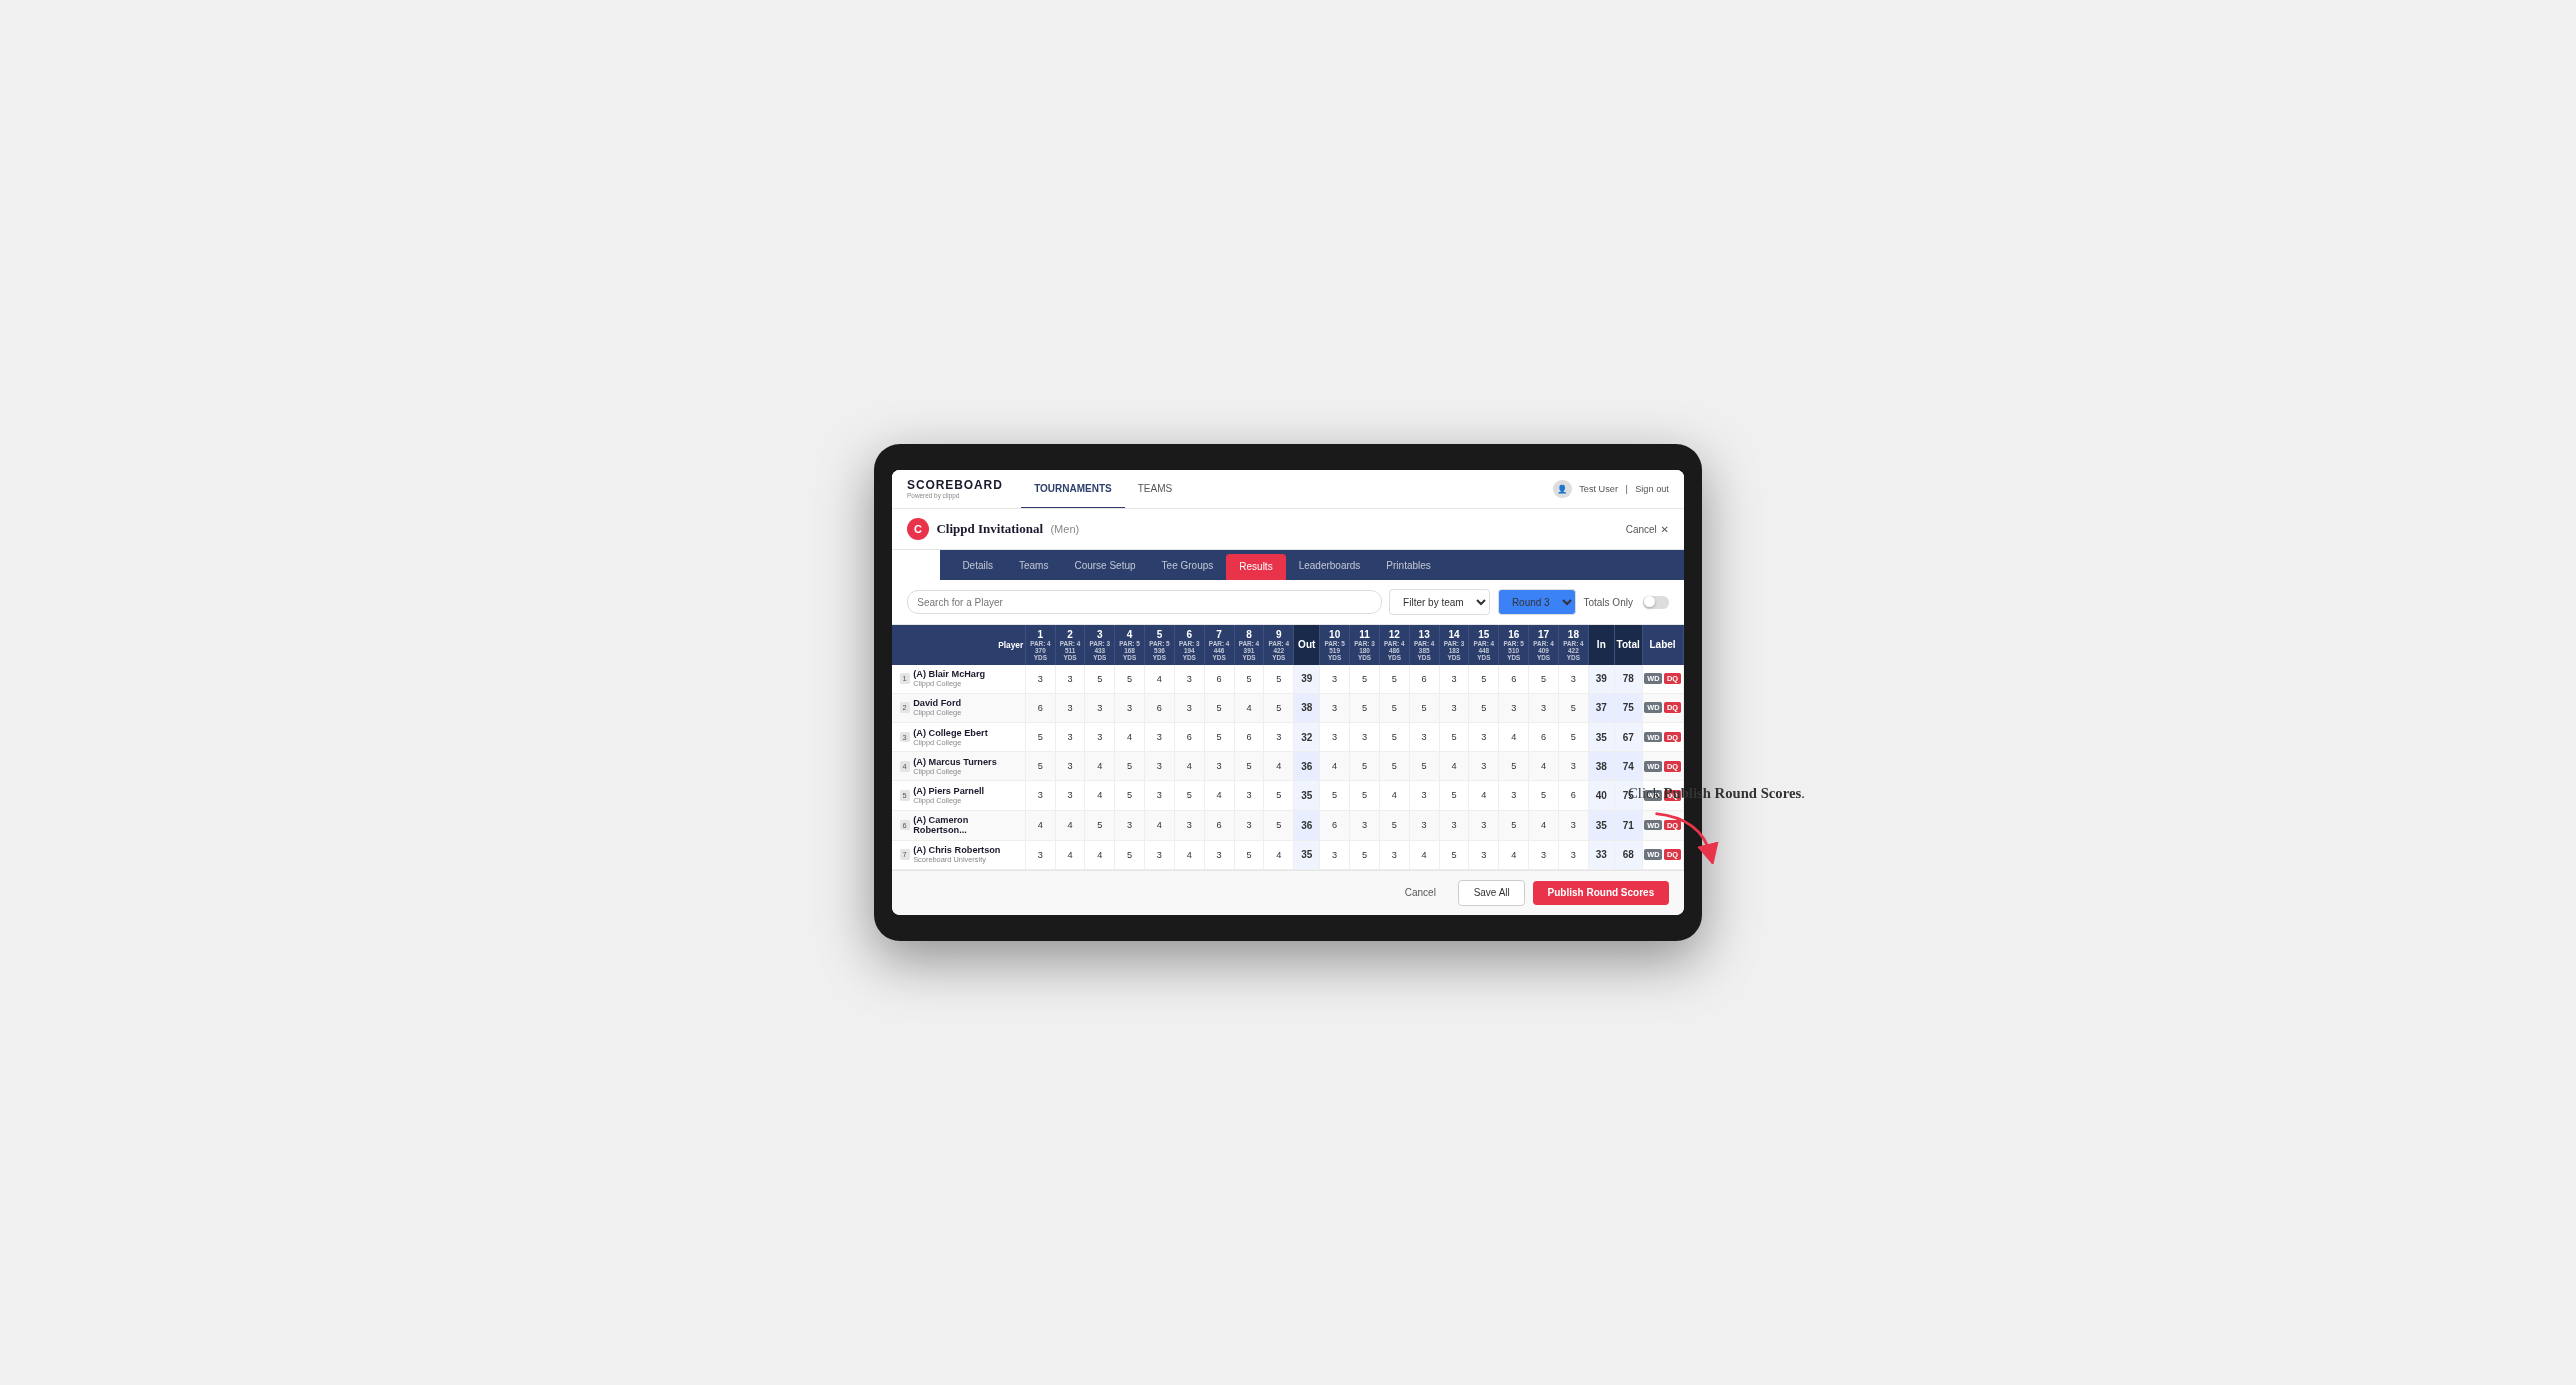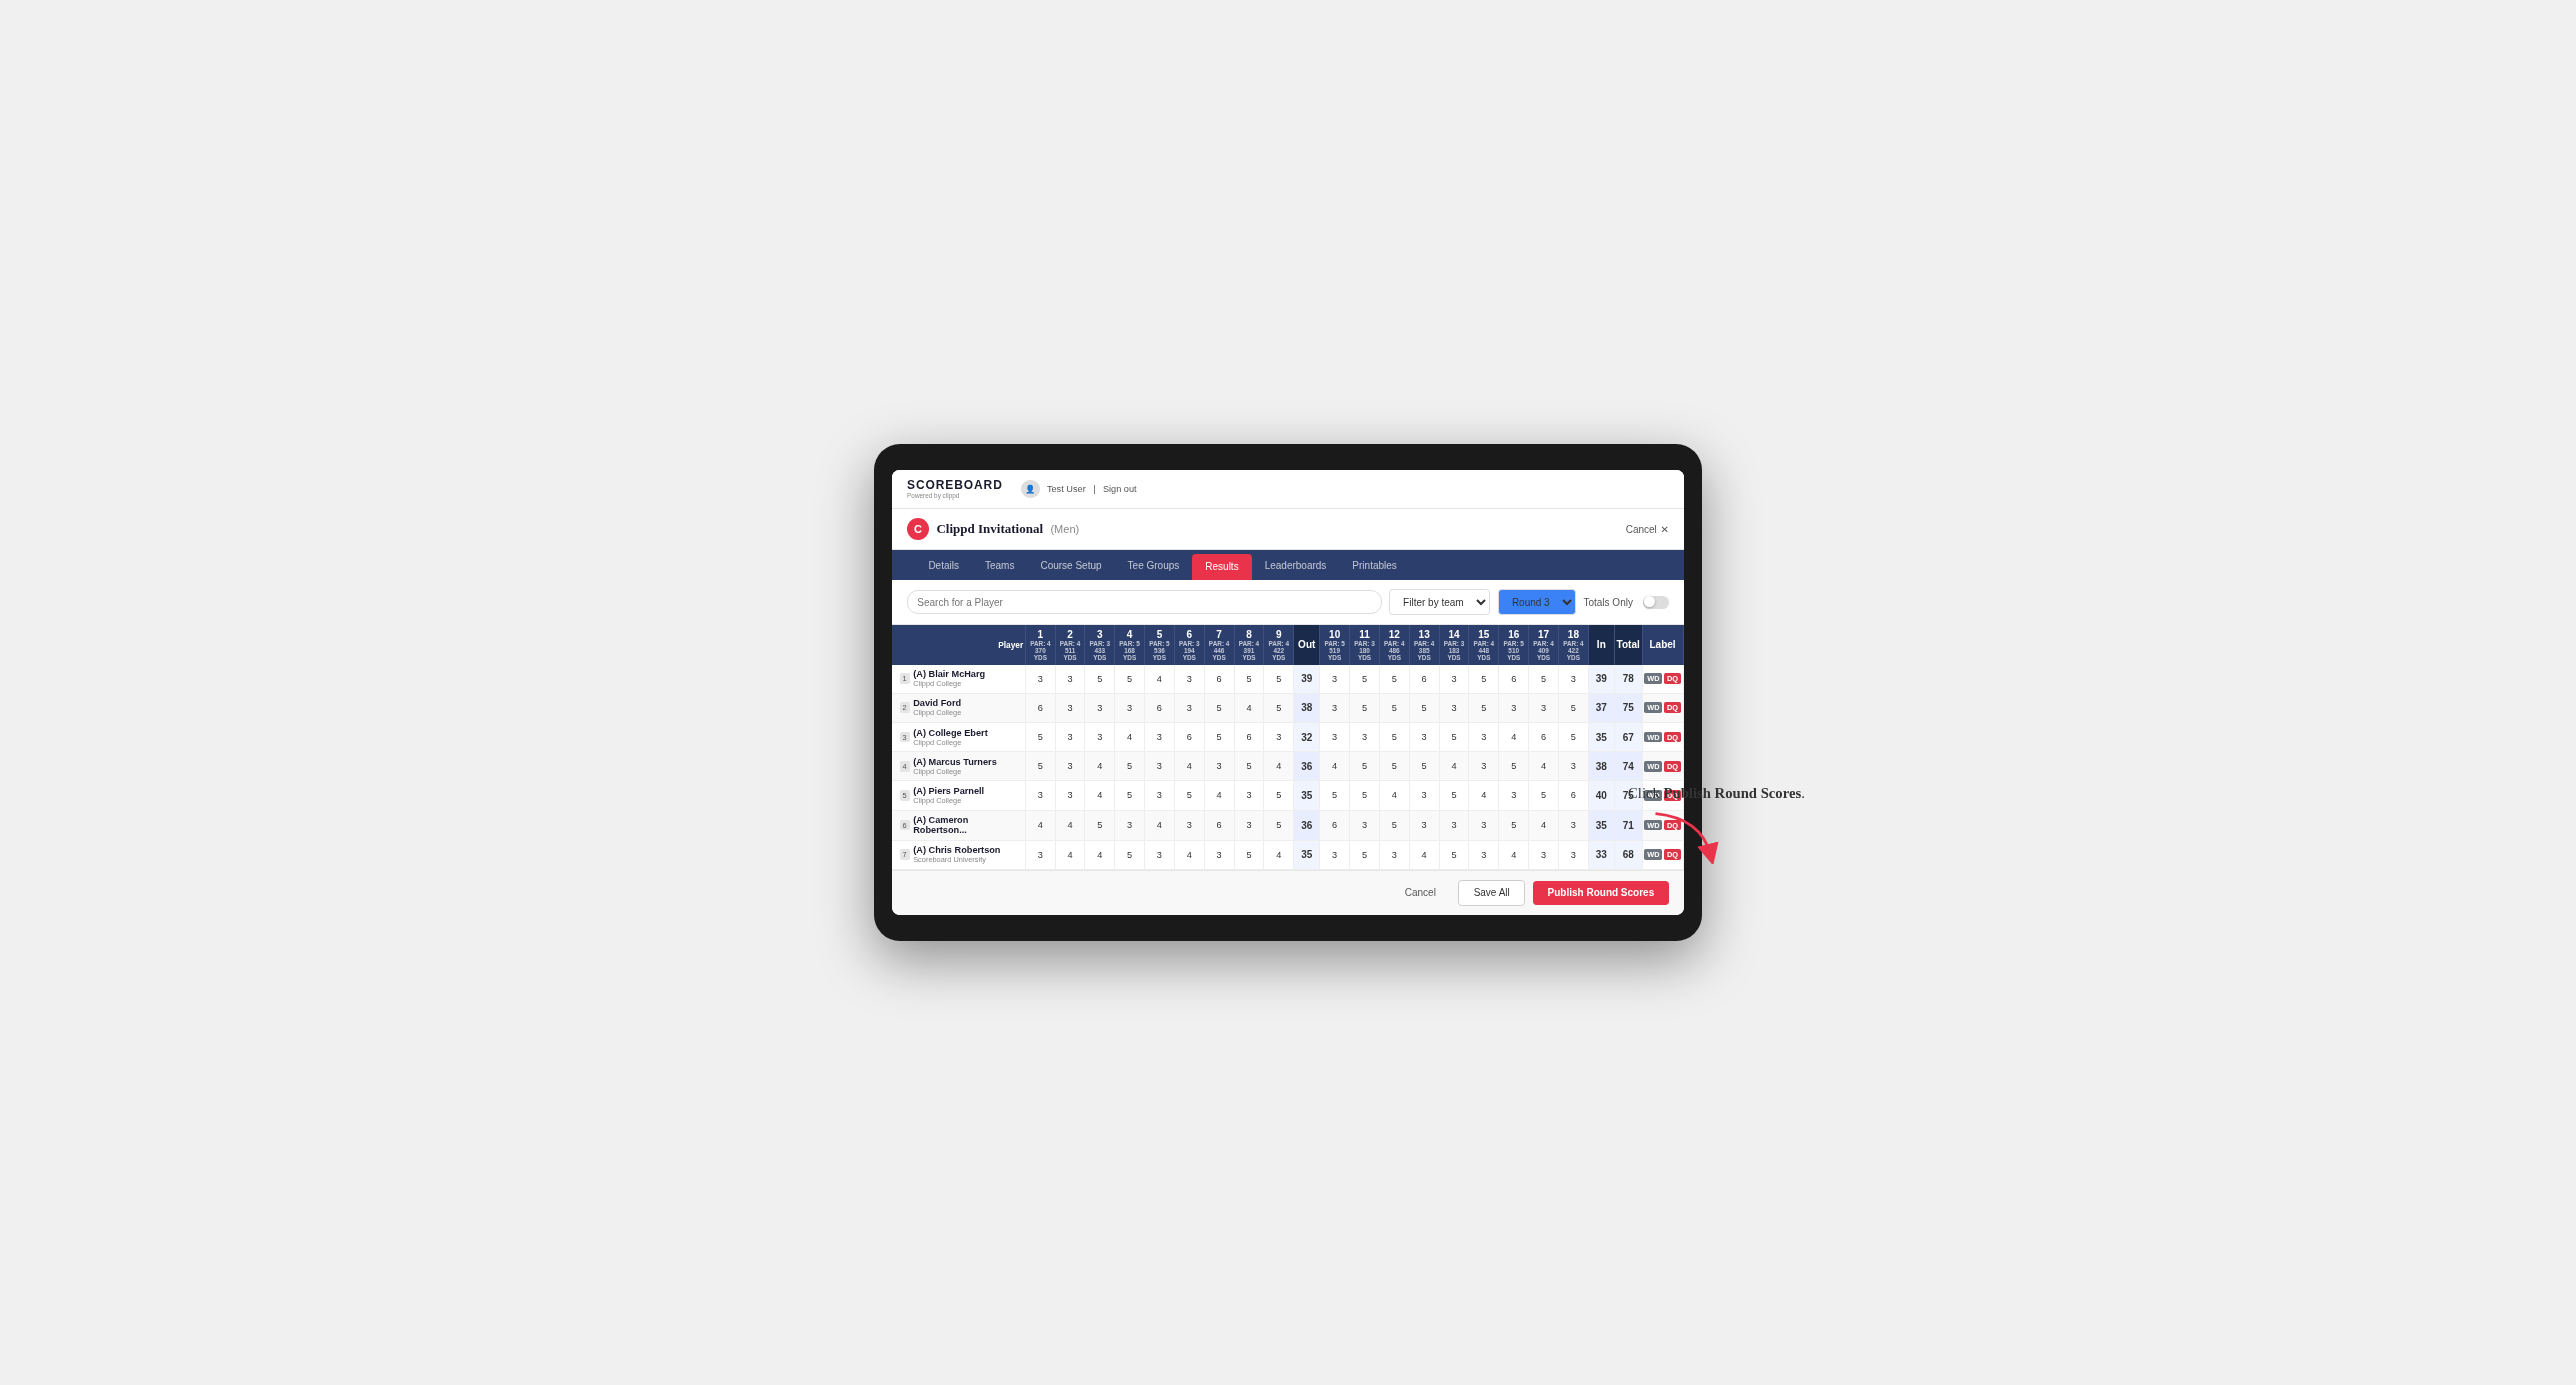--- a/index.html
+++ b/index.html
@@ -150,21 +150,22 @@
       display: flex;
       align-items: center;
       gap: 3.7px;
     }
 
     
     .tab-bar {
       background: #2c3e6b;
       display: flex;
       gap: 0;
-      padding: 0 23px;
+      padding: 0 9px;
+      margin-left: 48px;
     }
 
     .tab-item {
       padding: 9.2px 13px;
       font-size: 10px;
       color: rgba(255,255,255,0.7);
       cursor: pointer;
     }
 
     .tab-item.active {
@@ -447,20 +448,24 @@
 <body>
 
 <div class="device-wrapper">
   <div class="tablet-frame">
     <div class="screen">
 
       <div class="top-nav">
         <div class="logo-area">
           <span class="logo-text">SCOREBOARD</span>
           <span class="logo-sub">Powered by clippd</span>
+        </div>
+        <div class="nav-links">
+          <div class="nav-link active">TOURNAMENTS</div>
+          <div class="nav-link">TEAMS</div>
         </div>
         <div class="nav-right">
           <div class="user-icon">👤</div>
           <span>Test User</span>
           <span>|</span>
           <span style="cursor:pointer;">Sign out</span>
         </div>
       </div>
 
       <div class="tournament-header">

